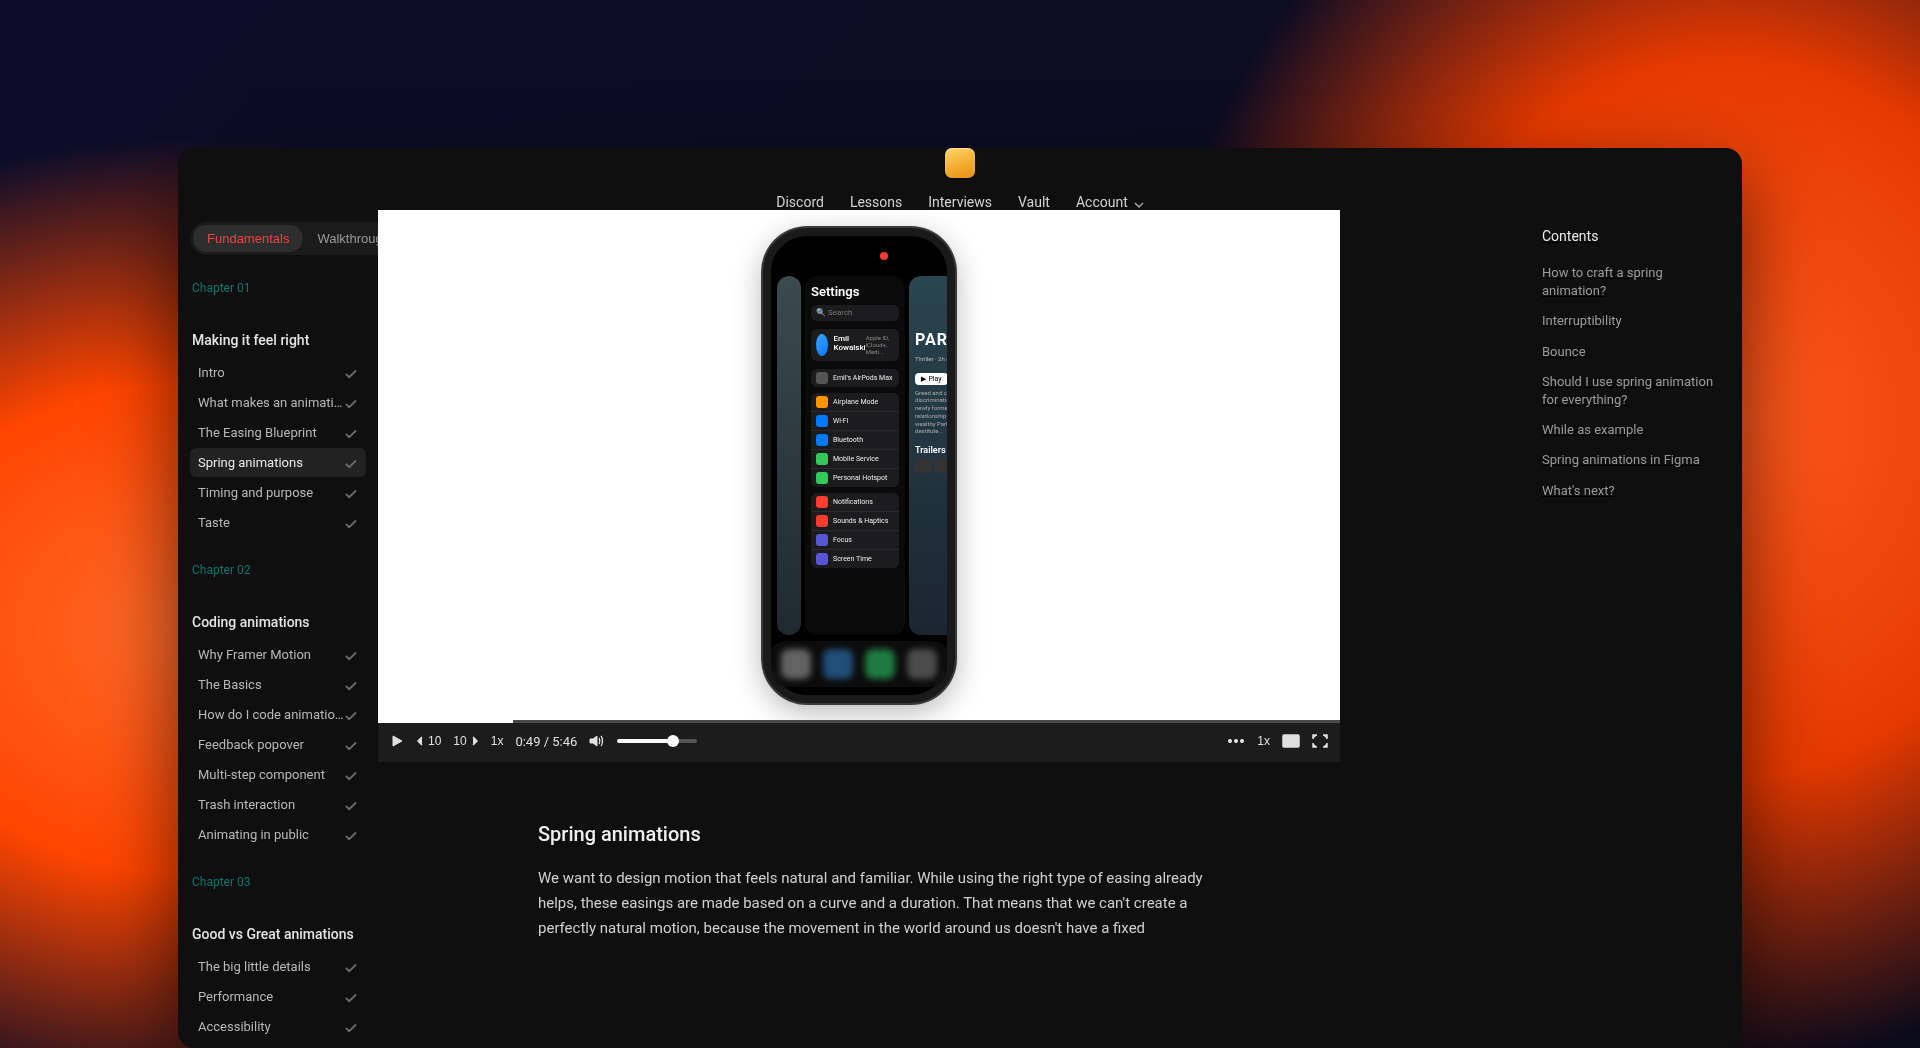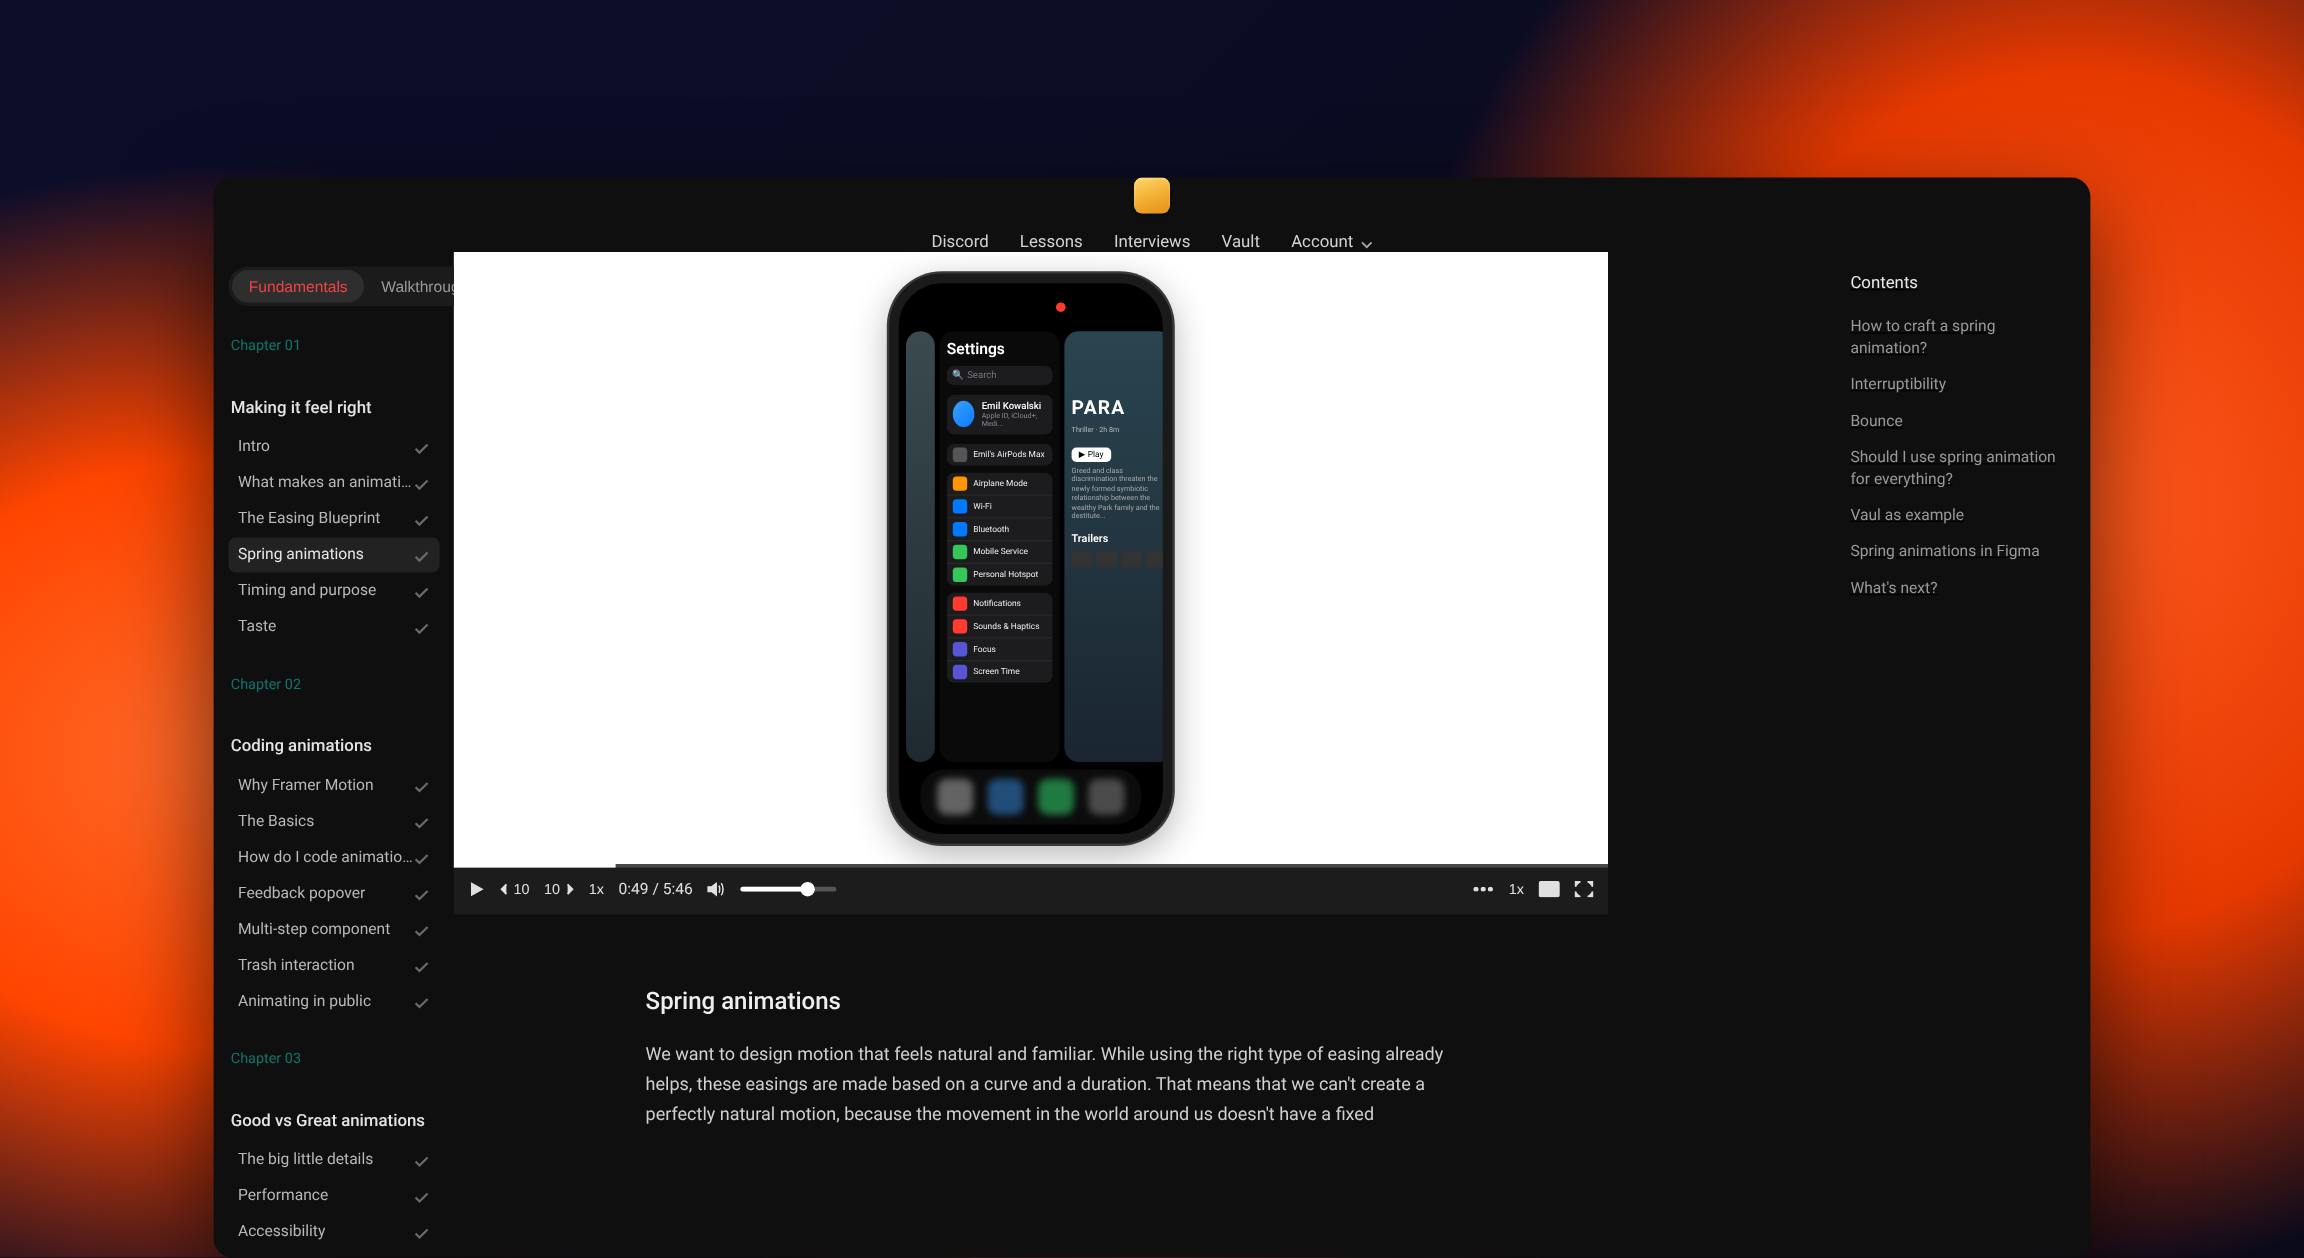--- a/index.html
+++ b/index.html
@@ -122,21 +122,21 @@
   width: 962px;
   height: 510px;
   background: #fff;
   position: relative;
   display: flex;
   align-items: center;
   justify-content: center;
 }
 
 .phone {
-  width: 236px;
+  width: 192px;
   height: 475px;
   background: #000;
   border-radius: 44px;
   border: 8px solid #1a1a1a;
   box-shadow: 0 0 0 2px #3a3a3a, 0 8px 30px rgba(0,0,0,0.3);
   position: relative;
   overflow: hidden;
 }
 .notch {
   position: absolute;
@@ -164,21 +164,21 @@
 }
 .card-map { width: 24px; background: linear-gradient(180deg,#3a4a4e,#1e2a30); }
 .card-settings { width: 100px; background: #0a0a0a; }
 .card-tv { width: 90px; background: linear-gradient(180deg,#2a4550,#1a2530); }
 .settings-body { padding: 8px 6px; }
 .settings-title { color:#fff; font-size:13px; font-weight:600; margin-bottom:6px; }
 .settings-search { background:#1c1c1e; border-radius:6px; height:16px; display:flex; align-items:center; padding:0 5px; margin-bottom:8px; }
 .settings-search span { color:#777; font-size:8px; }
 .profile-row { display:flex; align-items:center; gap:6px; background:#1c1c1e; border-radius:6px; padding:5px; margin-bottom:8px; }
 .avatar-c { width:22px; height:22px; border-radius:50%; background:linear-gradient(135deg,#3aa3ff,#0a7aff); }
-.profile-txt { display:flex; flex-direction:column; }
+.profile-txt { display:flex; flex-direction:row; }
 .profile-name { color:#fff; font-size:8px; font-weight:500; }
 .profile-sub { color:#888; font-size:6px; }
 .settings-group { background:#1c1c1e; border-radius:6px; margin-bottom:6px; }
 .settings-row { display:flex; align-items:center; gap:5px; padding:3px 5px; border-bottom:0.5px solid #2a2a2a; }
 .settings-row:last-child { border-bottom:none; }
 .srow-icon { width:12px; height:12px; border-radius:3px; flex-shrink:0; }
 .srow-label { color:#eee; font-size:7px; flex:1; white-space:nowrap; overflow:hidden; }
 .tv-body { padding:6px; padding-top:14px; }
 .tv-para { color:#fff; font-weight:700; font-size:16px; letter-spacing:1px; margin:40px 0 6px 0; }
 .tv-info { color:#bbb; font-size:6px; margin-bottom:4px; }
@@ -567,20 +567,20 @@
       </div>
     </div>
 
     <div class="toc">
       <div class="toc-title">Contents</div>
       <div id="toc-items">
           <div class="toc-item">How to craft a spring animation?</div>
           <div class="toc-item">Interruptibility</div>
           <div class="toc-item">Bounce</div>
           <div class="toc-item">Should I use spring animation for everything?</div>
-          <div class="toc-item">Vaul as example</div>
+          <div class="toc-item">While as example</div>
           <div class="toc-item">Spring animations in Figma</div>
           <div class="toc-item">What's next?</div>
         </div>
     </div>
 
   </div>
 </div>
 
 </body></html>

